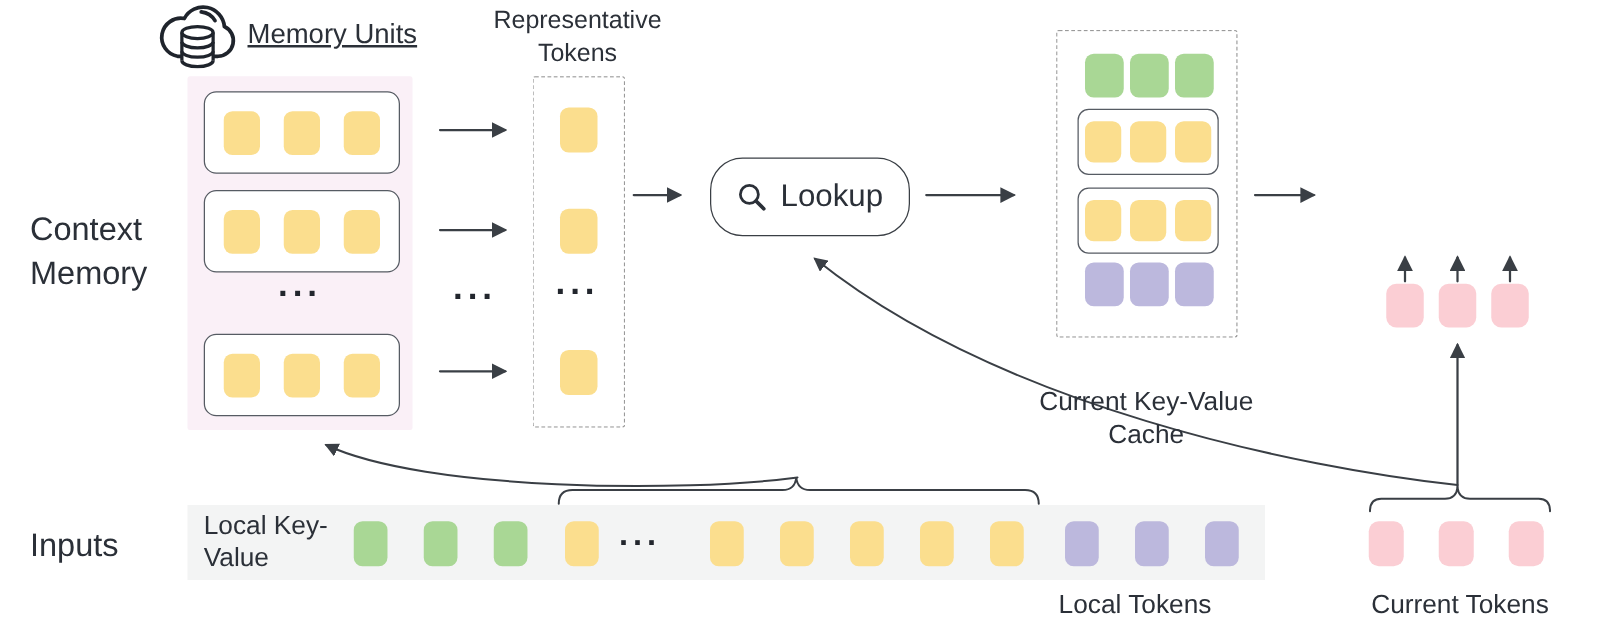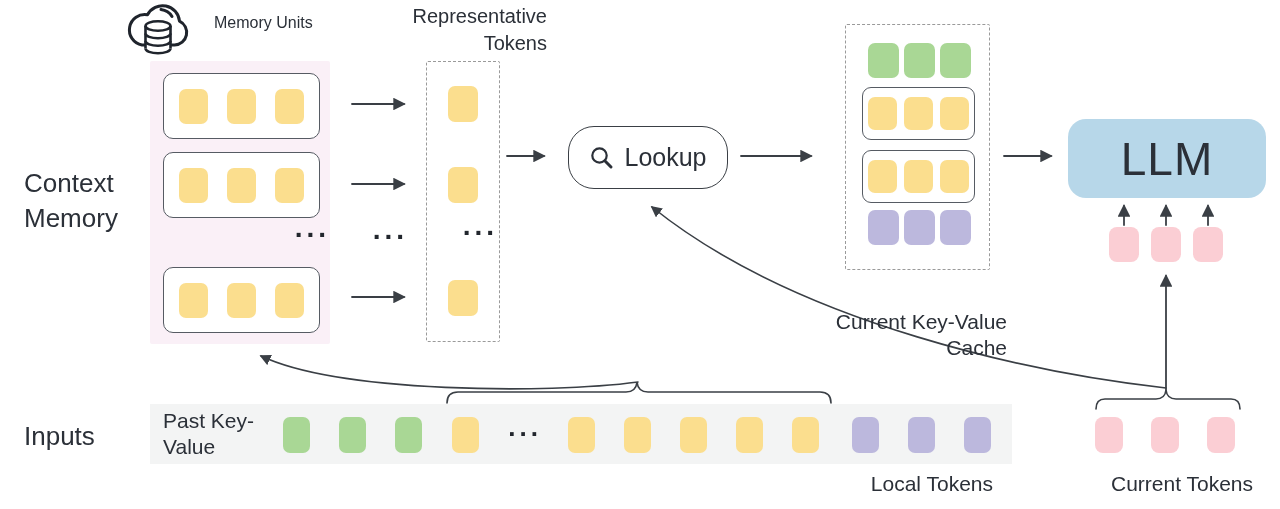--- a/index.html
+++ b/index.html
@@ -2,21 +2,21 @@
 <html><head>
 <meta charset="utf-8">
 <style>
   html,body { margin:0; padding:0; background:#ffffff; }
   .canvas {
     position:relative; width:1280px; height:509px; overflow:hidden;
     background:#ffffff; font-family:"Liberation Sans", sans-serif; color:#2B3038;
   }
   .abs { position:absolute; }
   .label { color:#2B3038; }
-  .center { text-align:right; }
+  .center { text-align:center; }
 
   
   .side-label { font-size:26px; line-height:35px; }
 
   
   .memory-panel { left:150px; top:61px; width:180px; height:283px; border-radius:2px; }
   .unit-box {
     left:163px; width:155px; height:64px; background:#ffffff;
     border:1px solid #565B63; border-radius:10px;
     display:flex; align-items:center; justify-content:center; gap:19px;
@@ -106,21 +106,21 @@
   <div class="abs" style="left:125px; top:1px; width:66px; height:54px;">
     <svg width="66" height="54" viewBox="0 0 66 54" fill="none">
       <path d="M17 44 H49.5 A12.5 12.5 0 0 0 54.5 20.2 A17 17 0 0 0 22.5 13.8 A12.3 12.3 0 0 0 17 44 Z" stroke="#1F242C" stroke-width="3" stroke-linejoin="round"></path>
       <path d="M36 8.5 Q43.5 9.5 47 15.5" stroke="#1F242C" stroke-width="3" stroke-linecap="round"></path>
       <path d="M20.5 25 V47.5 A12.5 4.8 0 0 0 45.5 47.5 V25" fill="#ffffff"></path>
       <ellipse cx="33" cy="25" rx="12.5" ry="4.8" fill="#ffffff" stroke="#1F242C" stroke-width="2.6"></ellipse>
       <path d="M20.5 25 V47.5 M45.5 25 V47.5" stroke="#1F242C" stroke-width="2.6"></path>
       <path d="M20.5 47.5 A12.5 4.8 0 0 0 45.5 47.5 M20.5 32.5 A12.5 4.8 0 0 0 45.5 32.5 M20.5 40 A12.5 4.8 0 0 0 45.5 40" stroke="#1F242C" stroke-width="2.6"></path>
     </svg>
   </div>
-  <div class="abs label" style="left:214px; top:14px; font-size:16px;">Memory Units</div>
+  <div class="abs label" style="left:198px; top:14px; font-size:22px;text-decoration:underline;">Memory Units</div>
 
   <div class="abs memory-panel" style="background:#FAF0F7;"></div>
   <div class="abs unit-box" style="top:73px;">
       <div class="token" style="background: rgb(251, 222, 142);"></div>
       <div class="token" style="background: rgb(251, 222, 142);"></div>
       <div class="token" style="background: rgb(251, 222, 142);"></div>
     </div>
   <div class="abs unit-box" style="top:152px;">
       <div class="token" style="background: rgb(251, 222, 142);"></div>
       <div class="token" style="background: rgb(251, 222, 142);"></div>
@@ -174,31 +174,28 @@
       <div class="token" style="background: rgb(251, 222, 142);"></div>
       <div class="token" style="background: rgb(251, 222, 142);"></div>
     </div>
   <div class="abs cache-row" style="left:868px; top:210px;">
       <div class="token" style="background: rgb(188, 184, 221);"></div>
       <div class="token" style="background: rgb(188, 184, 221);"></div>
       <div class="token" style="background: rgb(188, 184, 221);"></div>
     </div>
   <div class="abs small-caption label center" style="left:827px; top:272px; width:180px;margin-top:37px;">Current Key-Value Cache</div>
 
-  <div class="abs llm-box" style="background:#B7D7E9;">
-    <span>LLM</span>
-  </div>
   <div class="abs llm-tokens" style="left:1109px; top:227px;">
       <div class="token" style="background: rgb(251, 206, 212);"></div>
       <div class="token" style="background: rgb(251, 206, 212);"></div>
       <div class="token" style="background: rgb(251, 206, 212);"></div>
     </div>
 
   <div class="abs input-bar" style="background:#F3F4F4;"></div>
-  <div class="abs small-caption label" style="left:163px; top:408px; width:105px;">Past Key-Value</div>
+  <div class="abs small-caption label" style="left:163px; top:408px; width:105px;">Local Key-Value</div>
 
   <div class="abs bar-group" style="left:283px; top:417px;">
       <div class="token" style="background: rgb(169, 215, 149);"></div>
       <div class="token" style="background: rgb(169, 215, 149);"></div>
       <div class="token" style="background: rgb(169, 215, 149);"></div>
     </div>
   <div class="abs bar-group" style="left:452px; top:417px;">
       <div class="token" style="background: rgb(251, 222, 142);"></div>
     </div>
   <div class="abs ellipsis center" style="left:482px; top:412px; width:60px; font-size:26px;">...</div>

